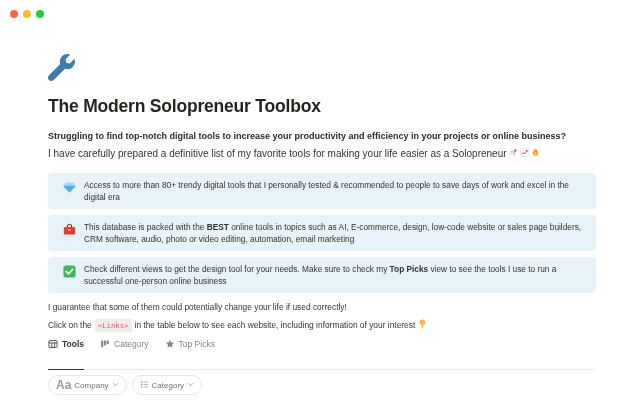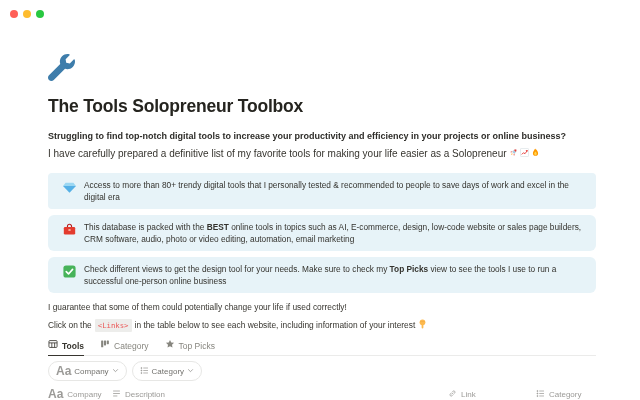--- a/index.html
+++ b/index.html
@@ -20,36 +20,36 @@
 
   h1.page-title { margin:15px 0 0 0; font-size:17.5px; line-height:21px; font-weight:700;
     letter-spacing:-0.2px; color:#25241f; }
 
   .intro-bold { margin:13px 0 0 0; font-size:9px; font-weight:700; line-height:12px; color:#2e2d29; }
   .intro { margin:6px 0 0 0; font-size:10px; line-height:11px; display:flex; align-items:center; gap:1px; }
   .intro .emoji { margin-left:1px; }
 
   .callout { margin-top:14px; background:#e7f3f8; border-radius:4px; padding:6px 9px 6px 15px;
     display:flex; gap:8px; align-items:flex-start; width:548px; }
-  .callout + .callout { margin-top:6px;border-radius:6px; }
+  .callout + .callout { margin-top:6px; }
   .callout-icon { flex:0 0 auto; width:13px; height:13px; margin-top:1px; }
   .callout-text { flex:1; font-size:8.3px; line-height:12px; color:#34332e; }
   .callout-text b { font-weight:700; }
 
   .para { margin:9px 0 0 0; font-size:8.4px; line-height:11px; display:flex; align-items:center; }
   .para.click { margin-top:6px; }
   code.inline-code {
     font-family:"DejaVu Sans Mono", monospace; font-size:7.3px; color:#eb5757;
     background:rgba(135,131,120,0.15); border-radius:1px; padding:1px 3px; margin:0 3px;
   }
   .para .emoji { margin-left:3px; }
 
   .tabbar { margin-top:7px; width:548px; display:flex; gap:16px; border-bottom:1px solid #ebebea; }
-  .tab { display:flex; align-items:flex-end; gap:4px; font-size:8.5px; color:#87867f;
-    padding-bottom:4px; cursor:default; }
+  .tab { display:flex; align-items:flex-start; gap:4px; font-size:8.5px; color:#87867f;
+    padding-bottom:18px; cursor:default; }
   .tab svg { color:#87867f; }
   .tab.active { color:#37352f; font-weight:700; border-bottom:1.5px solid #37352f; margin-bottom:-1px; }
   .tab.active svg { color:#37352f; }
 
   .filters { margin-top:5px; display:flex; gap:5px; }
   .pill { display:flex; align-items:center; gap:3px; border:1px solid #e7e7e5; border-radius:10px;
     padding:2px 7px; font-size:8px; color:#73726e; background:#fff; }
   .aa-glyph { font-size:12px; font-weight:700; color:#9b9a97; }
 
   .table-header { margin-top:5px; width:592px; display:flex; border-bottom:1px solid #e9e9e7; height:17px; }
@@ -67,21 +67,21 @@
 </div>
 
 <div class="content">
 
   <div class="page-icon">
     <svg viewBox="0 0 512 512">
         <path fill="#3e7dab" d="M507.73 109.1c-2.24-9.03-13.54-12.09-20.12-5.51l-74.36 74.36-67.88-11.31-11.31-67.88 74.36-74.36c6.62-6.62 3.43-17.9-5.66-20.16-47.38-11.74-99.55.91-136.58 37.93-39.64 39.64-50.55 97.1-34.05 147.2L18.74 402.76c-24.99 24.99-24.99 65.51 0 90.5 24.99 24.99 65.51 24.99 90.5 0l213.21-213.21c50.12 16.71 107.47 5.68 147.37-34.22 37.07-37.07 49.7-89.32 37.91-136.73z"></path>
       </svg>
   </div>
 
-  <h1 class="page-title">The Tools Solopreneur Toolbox</h1>
+  <h1 class="page-title">The Modern Solopreneur Toolbox</h1>
 
   <p class="intro-bold">Struggling to find top-notch digital tools to increase your productivity and efficiency in your projects or online business?</p>
 
   <p class="intro">
     <span>I have carefully prepared a definitive list of my favorite tools for making your life easier as a Solopreneur</span>
     <span class="emoji"><svg width="9" height="9" viewBox="0 0 16 16">
           <g transform="rotate(45 8 8)">
             <path d="M8 0.8c2.4 1.9 3.1 5 3.1 8.2H4.9c0-3.2.7-6.3 3.1-8.2z" fill="#cfd8dc"></path>
             <path d="M8 0.8c1.2 1 2 2.2 2.5 3.6h-5C6 3 6.8 1.8 8 .8z" fill="#e53935"></path>
             <circle cx="8" cy="6.6" r="1.2" fill="#64b5f6"></circle>

